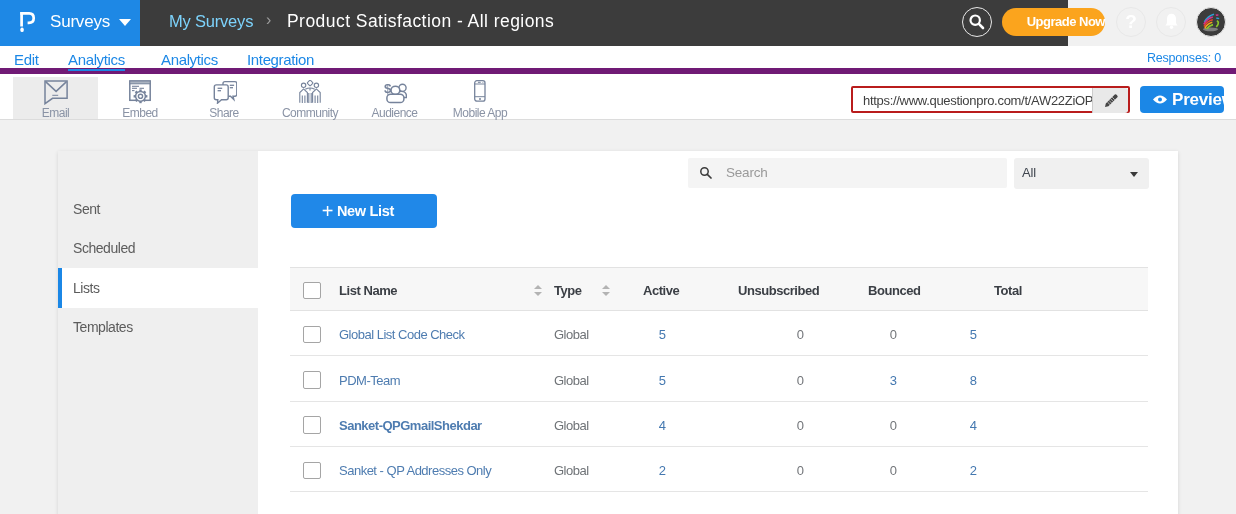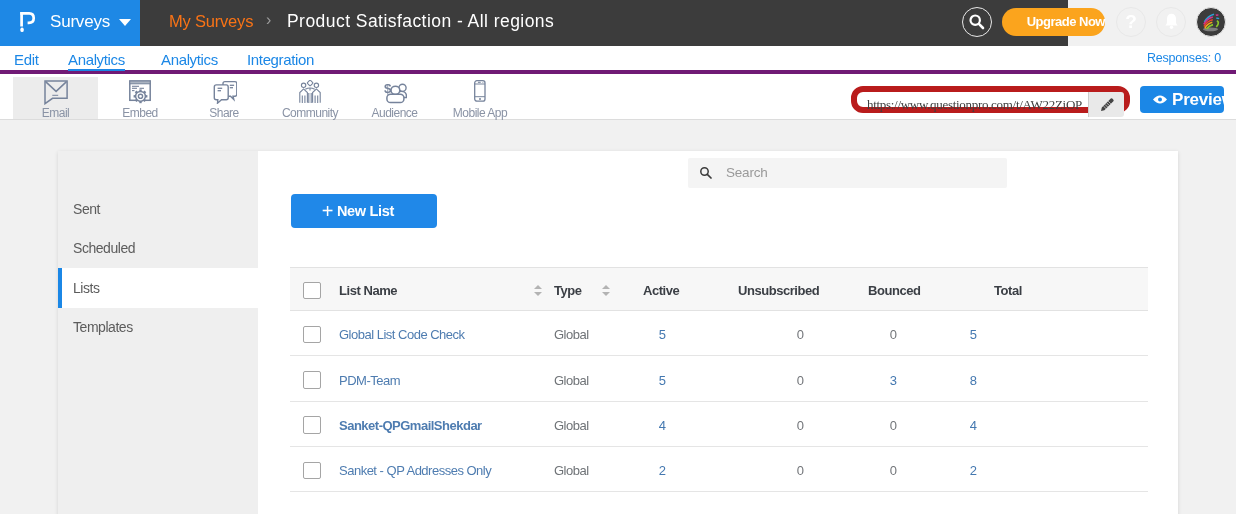--- a/index.html
+++ b/index.html
@@ -6,39 +6,39 @@
 html,body { width:1236px; height:514px; overflow:hidden;
   font-family:"Liberation Sans",sans-serif; background:#f1f1f1; }
 #root { position:relative; width:1236px; height:514px; background:#f1f1f1; overflow:hidden; }
 
 
 #header { position:absolute; left:0; top:0; width:1068px; height:46px; background:#3c3c3c; }
 #logobox { position:absolute; left:0; top:0; width:140px; height:46px; background:#1e88e5; }
 #surveys-txt { position:absolute; left:50px; top:12px; color:#fff; font-size:17px; letter-spacing:-0.2px; }
 #surveys-caret { position:absolute; left:119px; top:19px; width:0; height:0;
   border-left:6.5px solid transparent; border-right:6.5px solid transparent; border-top:7px solid #fff; }
-#crumb1 { position:absolute; left:169px; top:12px; color:#f97316; font-size:16.5px; letter-spacing:-0.2px; }
+#crumb1 { position:absolute; left:169px; top:12px; color:#7dd3fc; font-size:16.5px; letter-spacing:-0.2px; }
 #crumb-sep { position:absolute; left:266px; top:11px; color:#9b9b9b; font-size:16px; }
 #crumb2 { position:absolute; left:287px; top:11px; color:#fff; font-size:17.5px; letter-spacing:0.45px; }
 .hcircle { position:absolute; top:7px; width:30px; height:30px; border:1.5px solid #e8e8e8; border-radius:50%; }
 #upg { position:absolute; left:1002px; top:8px; width:103px; height:28px; background:#fba41d; border-radius:14px;
   color:#fff; font-size:13px; font-weight:bold; text-align:right; line-height:28px; letter-spacing:-0.5px; }
 
 
-#tabs { position:absolute; left:0; top:46px; width:1236px; height:28px; background:#fff; border-bottom:4px solid #701a75; }
+#tabs { position:absolute; left:0; top:46px; width:1236px; height:28px; background:#fff; border-bottom:6px solid #701a75; }
 .tab { position:absolute; top:5px; color:#1b87e6; font-size:15px; letter-spacing:-0.35px; }
 #resp { position:absolute; right:15px; top:5px; color:#1b87e6; font-size:12.5px; letter-spacing:-0.2px; }
 
 
 #toolbar { position:absolute; left:0; top:74px; width:1236px; height:46px; background:#fff; border-bottom:1px solid #dcdcdc; }
 .titem { position:absolute; top:3px; height:42px; text-align:center; }
 .titem .lbl { position:absolute; width:100%; left:0; top:29px; font-size:12px; color:#8a93a5; letter-spacing:-0.5px; }
 .ticon { position:absolute; top:3px; left:50%; transform:translateX(-50%); }
 #urlgroup { position:absolute; left:851px; top:12px; width:279px; height:27px; background:#fff;
-  border:6px solid #b91c1c; border-radius:12px;font-family:Liberation Serif, serif; }
+  border:2px solid #b91c1c; border-radius:2px; }
 #urltext { position:absolute; left:10px; top:5px; font-size:13px; color:#3f3f3f; width:230px; overflow:hidden; white-space:nowrap; letter-spacing:-0.3px; }
 #pencilbox { position:absolute; right:0; top:0; width:36px; height:25px; background:#e9e9e9; border-left:1px solid #ccc;
   border-radius:0 3px 3px 0; }
 #previewbtn { position:absolute; left:1140px; top:12px; width:84px; height:27px; background:#1b87e6; border-radius:4px;
   color:#fff; font-size:14px; font-weight:bold; text-align:center; line-height:27px; }
 
 
 #card { position:absolute; left:58px; top:151px; width:1120px; height:380px; background:#fff;
   box-shadow:0 1px 4px rgba(0,0,0,0.12); }
 #sidebar { position:absolute; left:0; top:0; width:200px; height:380px; background:#efefef; }
@@ -247,20 +247,24 @@
       <div class="sitem" style="top:157px;">Templates</div>
     </div>
 
     <div id="searchbox">
       <svg style="position:absolute;left:12px;top:9px" width="12" height="12" viewBox="0 0 12 12">
         <circle cx="4.5" cy="4.5" r="3.7" fill="none" stroke="#3c3c3c" stroke-width="1.5"></circle>
         <line x1="7.3" y1="7.3" x2="11" y2="11" stroke="#3c3c3c" stroke-width="1.7" stroke-linecap="round"></line>
       </svg>
       <div id="searchph">Search</div>
     </div>
+    <div id="allbox">
+      <div id="alltxt">All</div>
+      <div id="allcaret"></div>
+    </div>
     <div id="newlist" style="padding-right:12px;"><span style="font-size:20px;font-weight:normal;position:relative;top:1.5px;">+</span>&nbsp;<span style="letter-spacing:-0.3px;font-size:14.5px;">New List</span></div>
 
     <div id="thead">
       <div class="cb"></div>
       <div class="hlbl" style="left:49px;">List Name</div>
       <div class="sorticon" style="left:244px;"></div>
       <div class="hlbl" style="left:264px;">Type</div>
       <div class="sorticon" style="left:312px;"></div>
       <div class="hlbl" style="left:353px;">Active</div>
       <div class="hlbl" style="left:448px;">Unsubscribed</div>

